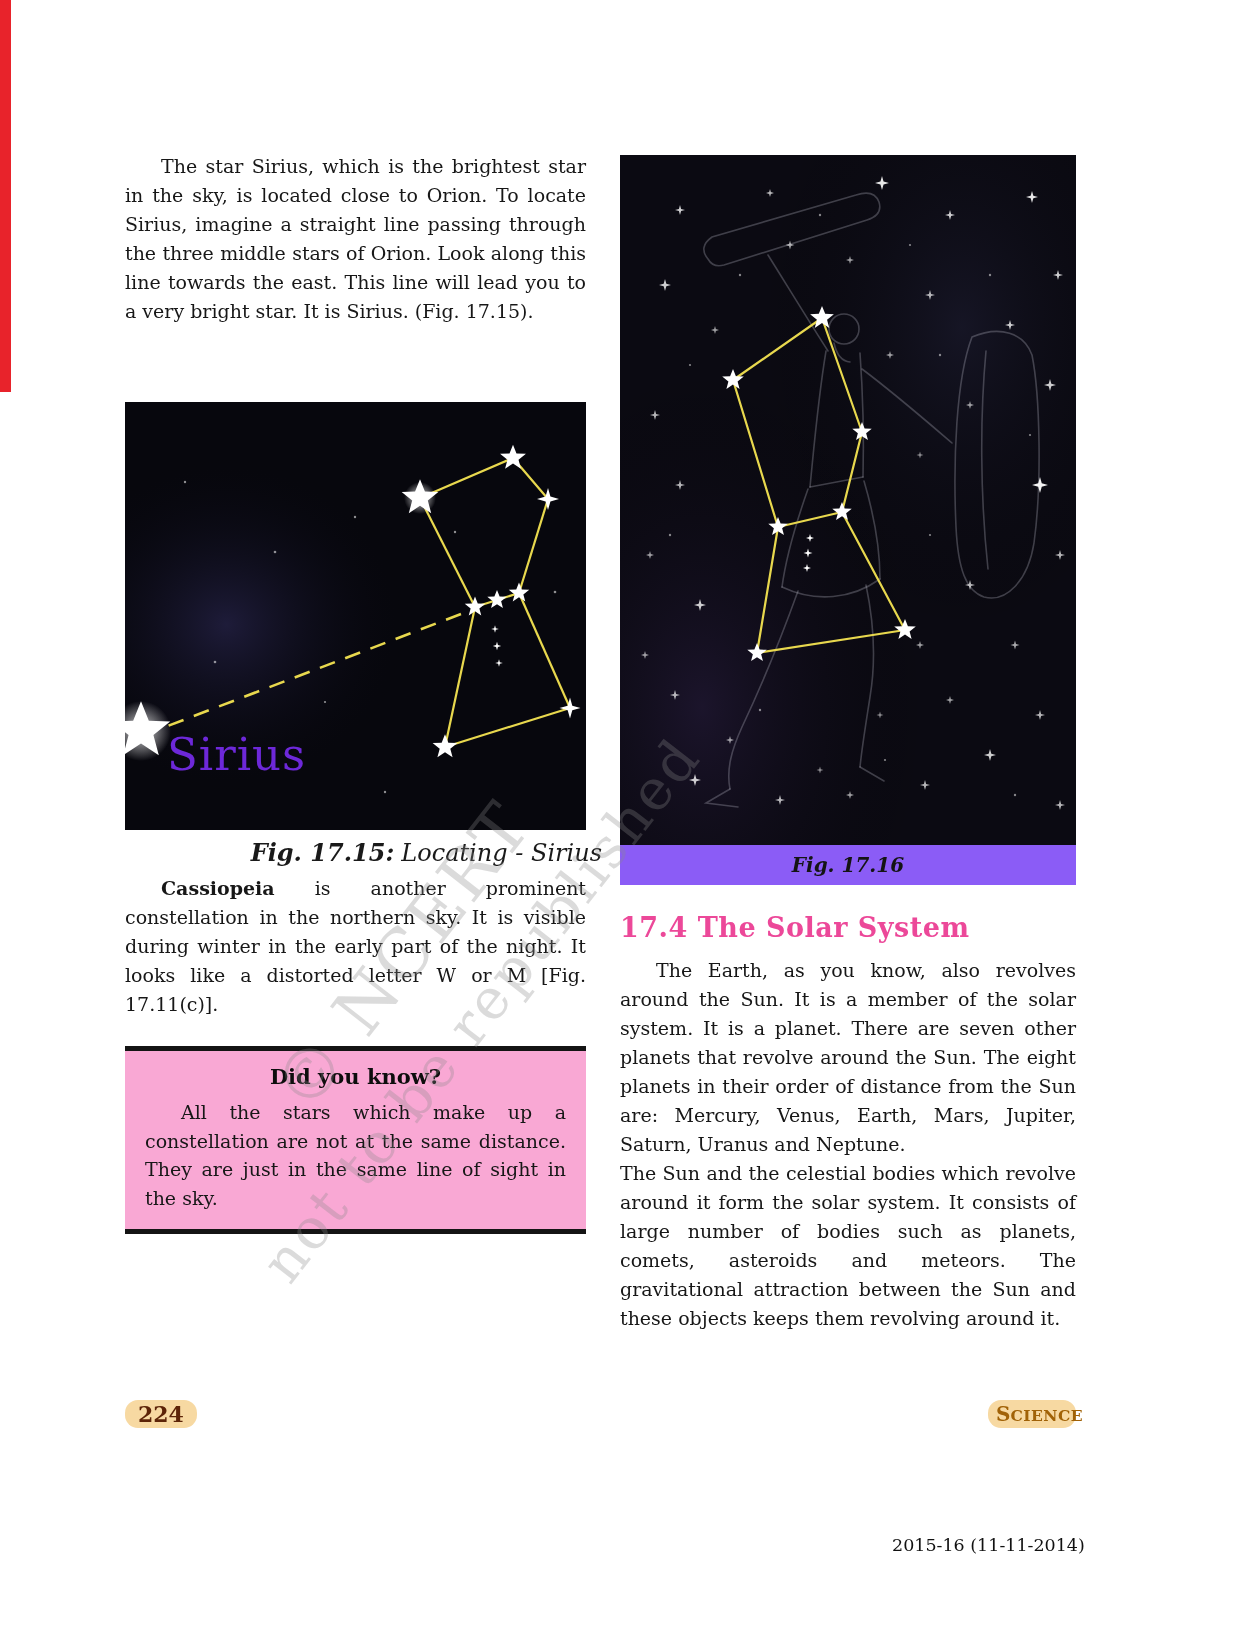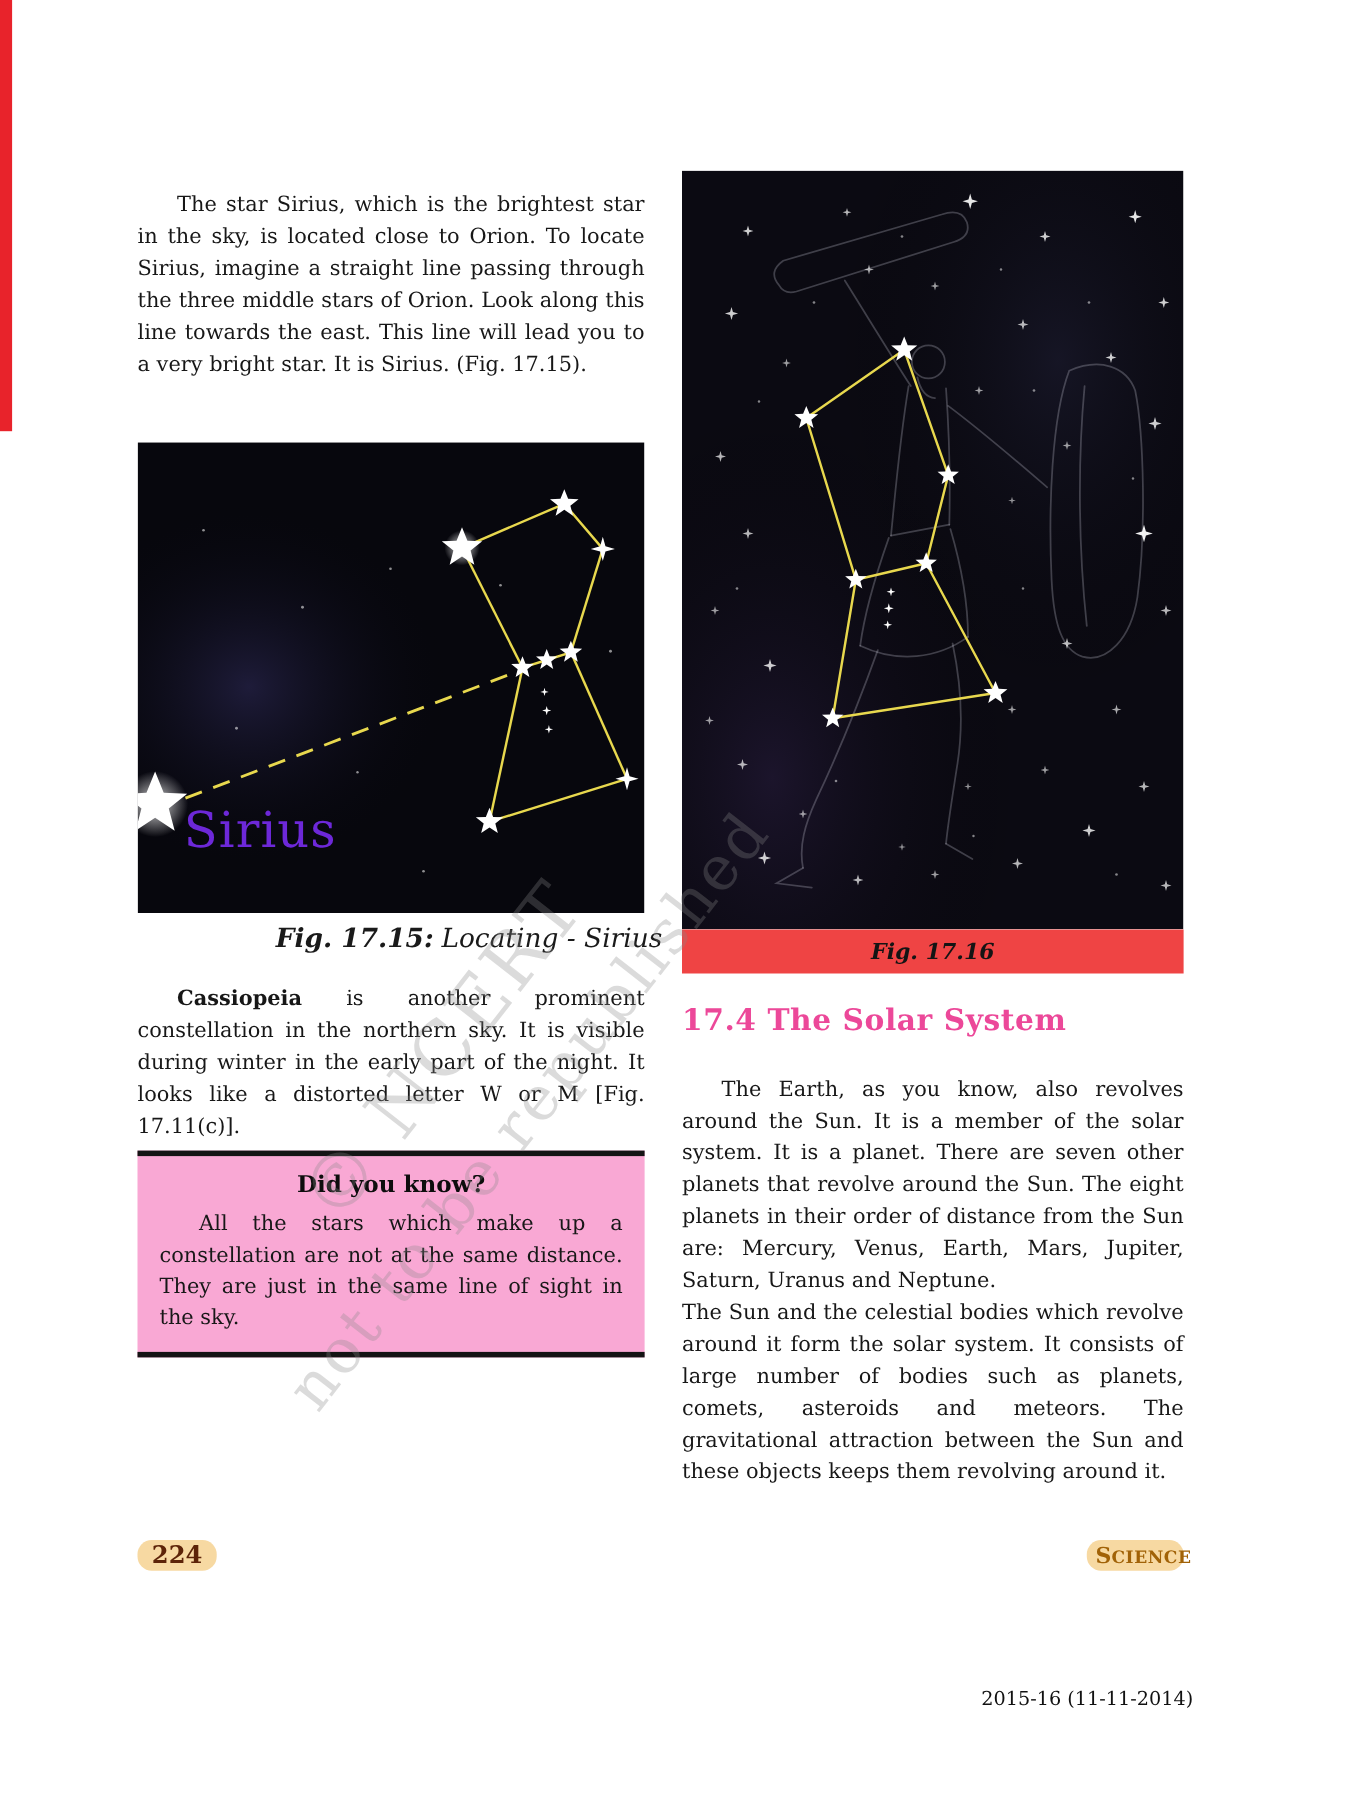--- a/index.html
+++ b/index.html
@@ -2,42 +2,42 @@
 <html><head>
 <meta charset="utf-8">
 <style>
   * { margin:0; padding:0; box-sizing:border-box; }
   html,body { background:#ffffff; }
   .page {
     position:relative; width:1238px; height:1635px; background:#ffffff;
     font-family:"DejaVu Serif", serif; color:#1a1a1a; overflow:hidden; margin:0 auto;
   }
   .redbar { position:absolute; left:0; top:0; width:11px; height:392px; background:#e8232b; }
-  .abs { position:absolute;margin-top:20px; }
+  .abs { position:absolute; }
   .body-text { font-size:19px; line-height:29px; text-align:justify; color:#171717; }
   .indent { text-indent:36px; }
   .bold { font-weight:bold; }
   .fig-frame { position:absolute; overflow:hidden; }
   .sirius-label {
     position:absolute; left:42px; top:326px; color:#6d28d9;
     font-size:45px; letter-spacing:1px; font-family:"DejaVu Serif", serif;
   }
   .caption15 { position:absolute; left:141px; top:838px; width:461px; text-align:right; font-size:24px; }
   .caption15 .cap-b { font-weight:bold; font-style:italic; margin-right:7px; }
   .caption15 .cap-i { font-style:italic; }
   .dyk {
     position:absolute; left:125px; top:1046px; width:461px;
     background:#f9a8d4; border-top:5px solid #141414; border-bottom:5px solid #141414;
     padding:13px 20px 17px 20px;
   }
   .dyk-title { text-align:center; font-weight:bold; font-size:21px; margin-bottom:9px; color:#0d0d0d; }
   .dyk p { font-size:19px; line-height:28.5px; text-align:justify; color:#171717; }
   .cap16bar {
     position:absolute; left:620px; top:845px; width:456px; height:40px;
-    background:#ef4444; text-align:center; line-height:40px;
+    background:#8b5cf6; text-align:center; line-height:40px;
     font-weight:bold; font-style:italic; font-size:20px; color:#141414;
   }
   .heading { position:absolute; left:620px; top:912px; width:456px;
     font-size:27px; font-weight:bold; color:#ec4899; letter-spacing:0.5px; }
   .badge {
     position:absolute; top:1400px; background:#f7d9a2; border-radius:13px;
     height:28px; line-height:28px; padding:0 13px; font-weight:bold;
   }
   .badge-page { left:125px; color:#5d2408; font-size:22px; }
   .badge-subject { left:988px; width:88px; text-align:center; color:#a16207; padding:0 8px; }

